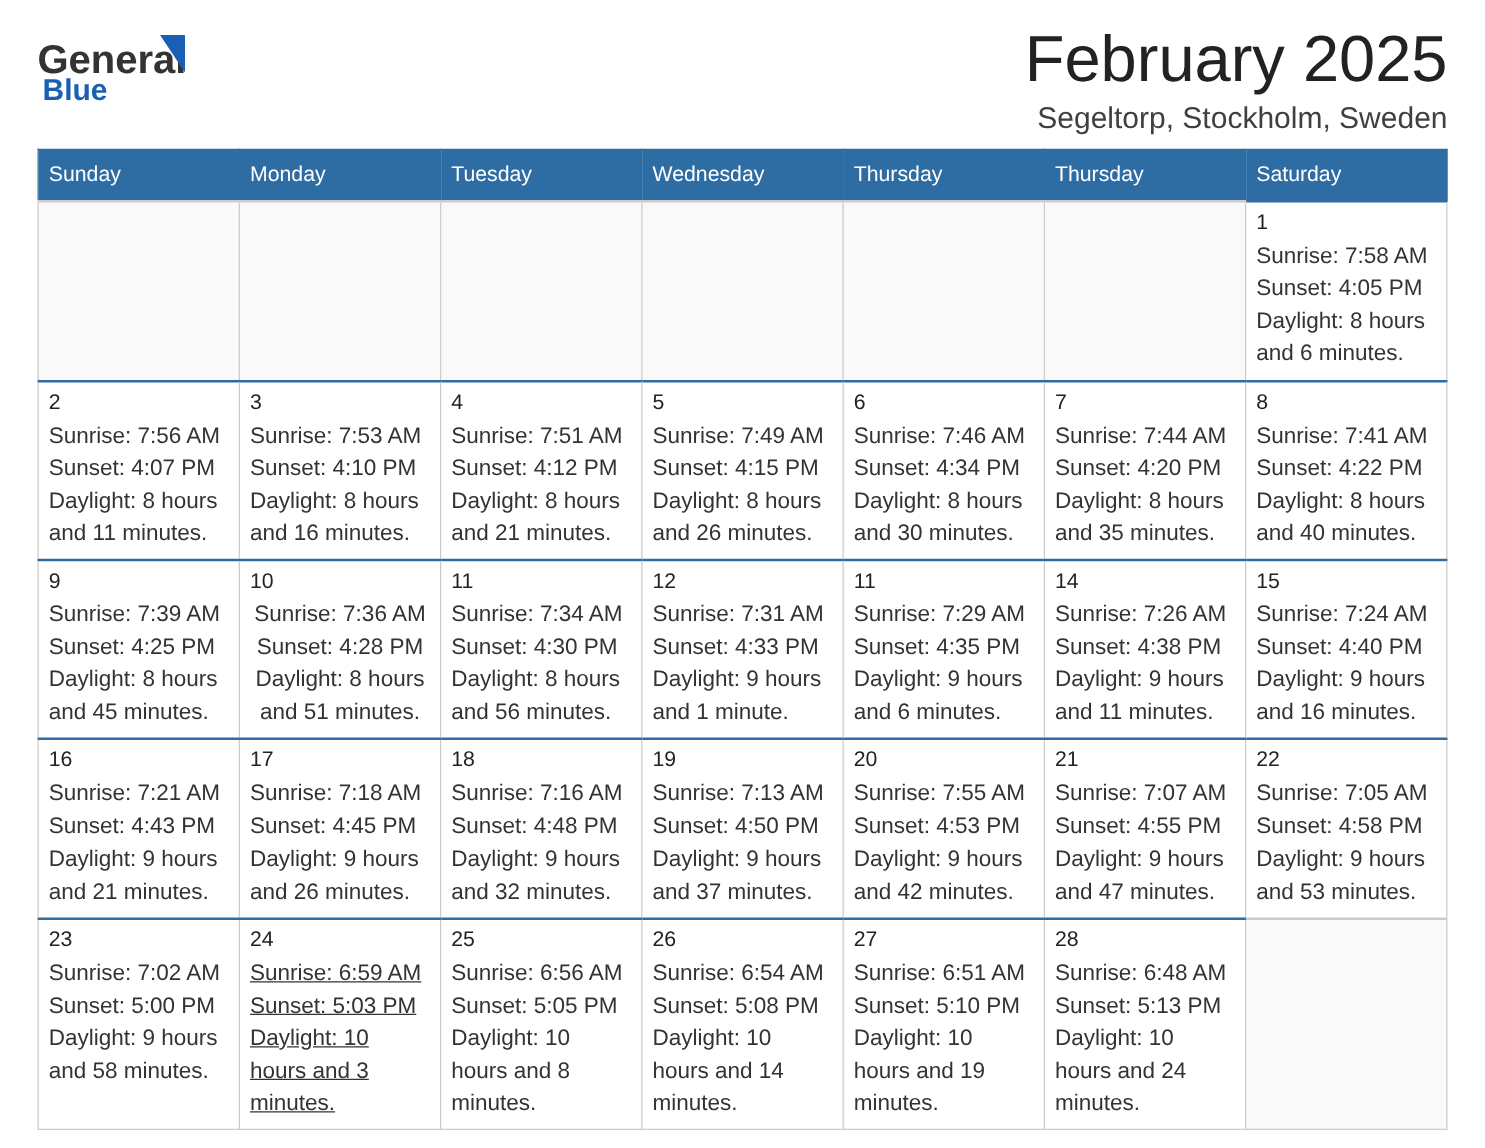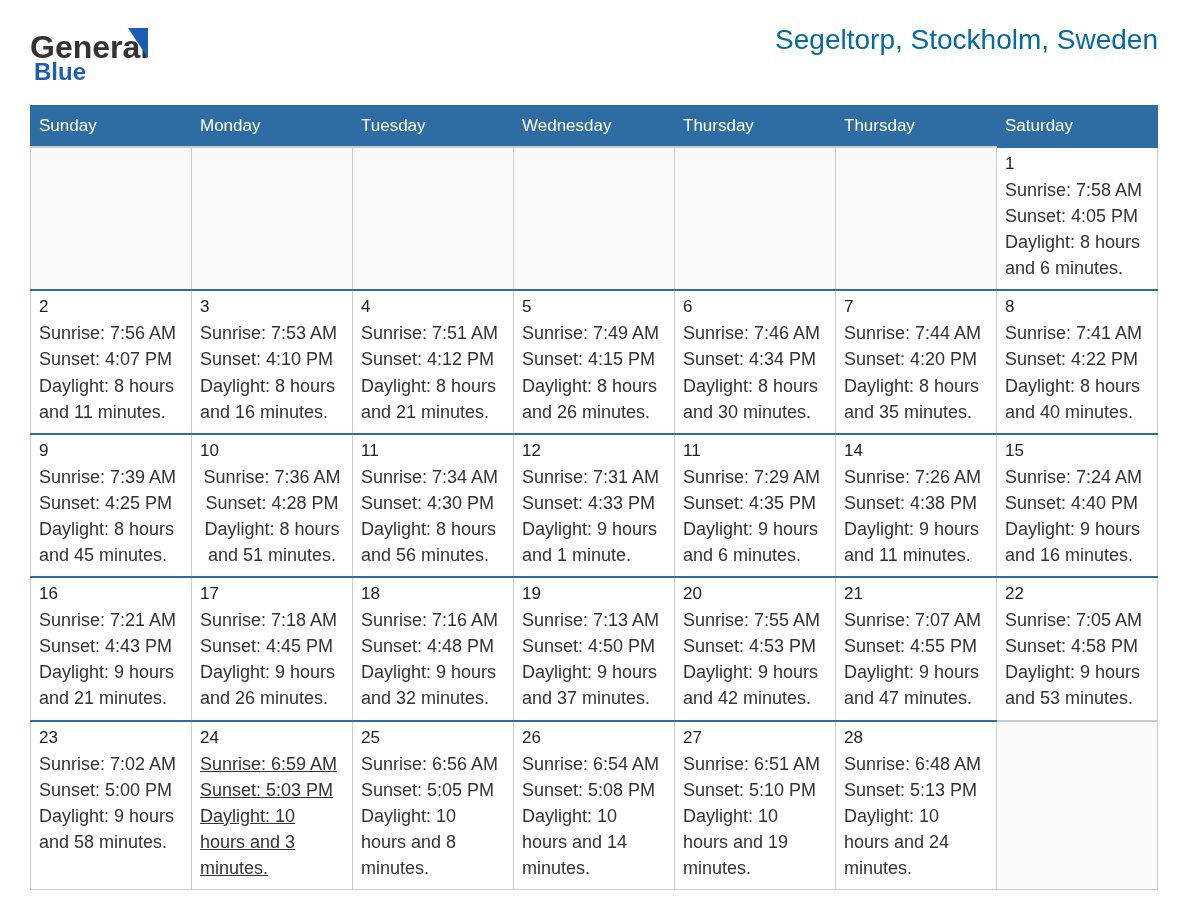--- a/index.html
+++ b/index.html
@@ -32,28 +32,28 @@
     .title-block {
       text-align: right;
     }
     .month-title {
       font-size: 52px;
       font-weight: normal;
       color: #222;
       line-height: 1.1;
     }
     .location {
-      font-size: 28px;
-      color: #0369a1;
+      font-size: 24px;
+      color: #404040;
       margin-top: 4px;
     }
     .calendar {
       width: 100%;
       border-collapse: collapse;
-      margin-top: 20px;
+      margin-top: 10px;
     }
     .calendar th {
       background: #2e6da4;
       color: #fff;
       padding: 10px 8px;
       font-size: 17px;
       font-weight: normal;
       text-align: left;
       border: 1px solid #2e6da4;
     }
@@ -98,20 +98,21 @@
 
         <text x="0" y="38" font-family="Arial, sans-serif" font-size="32" font-weight="bold" fill="#333">General</text>
 
         <polygon points="98,8 118,8 118,38" fill="#1a5fb4"></polygon>
 
         <text x="4" y="60" font-family="Arial, sans-serif" font-size="24" font-weight="bold" fill="#1a5fb4">Blue</text>
       </svg>
     </div>
   </div>
   <div class="title-block">
+    <div class="month-title">February 2025</div>
     <div class="location">Segeltorp, Stockholm, Sweden</div>
   </div>
 </div>
 
 <table class="calendar">
   <thead>
     <tr>
       <th>Sunday</th>
       <th>Monday</th>
       <th>Tuesday</th>

